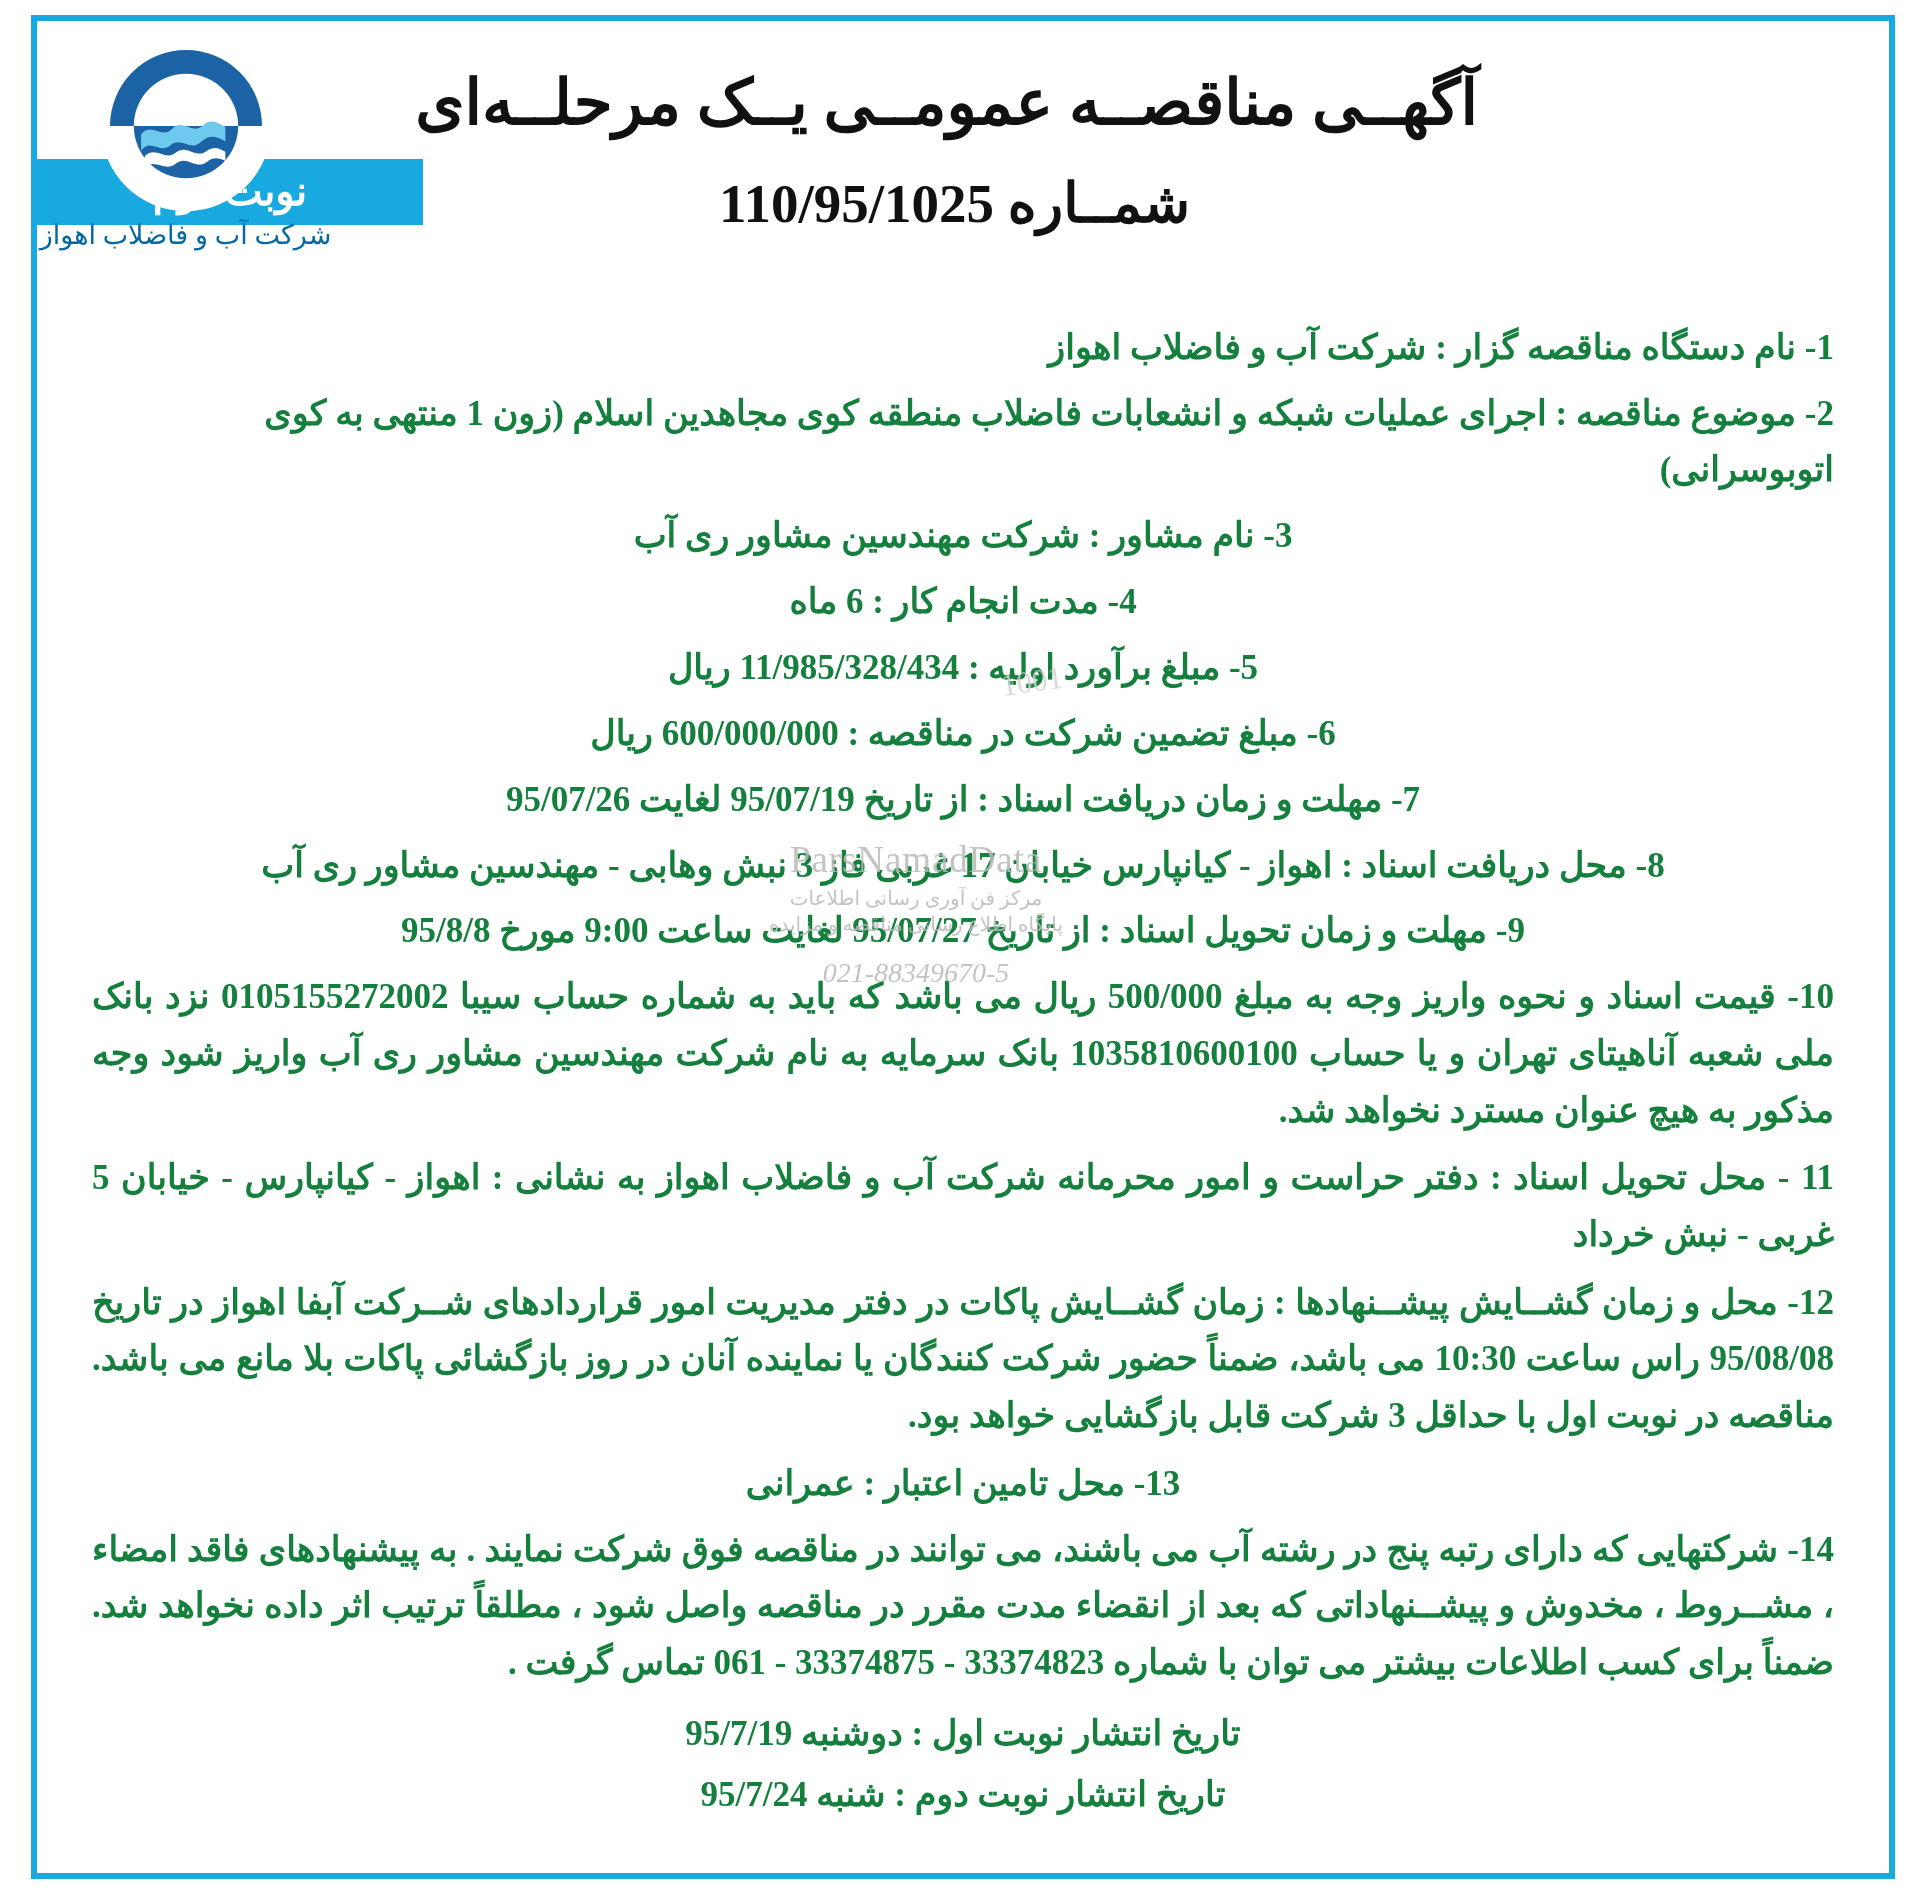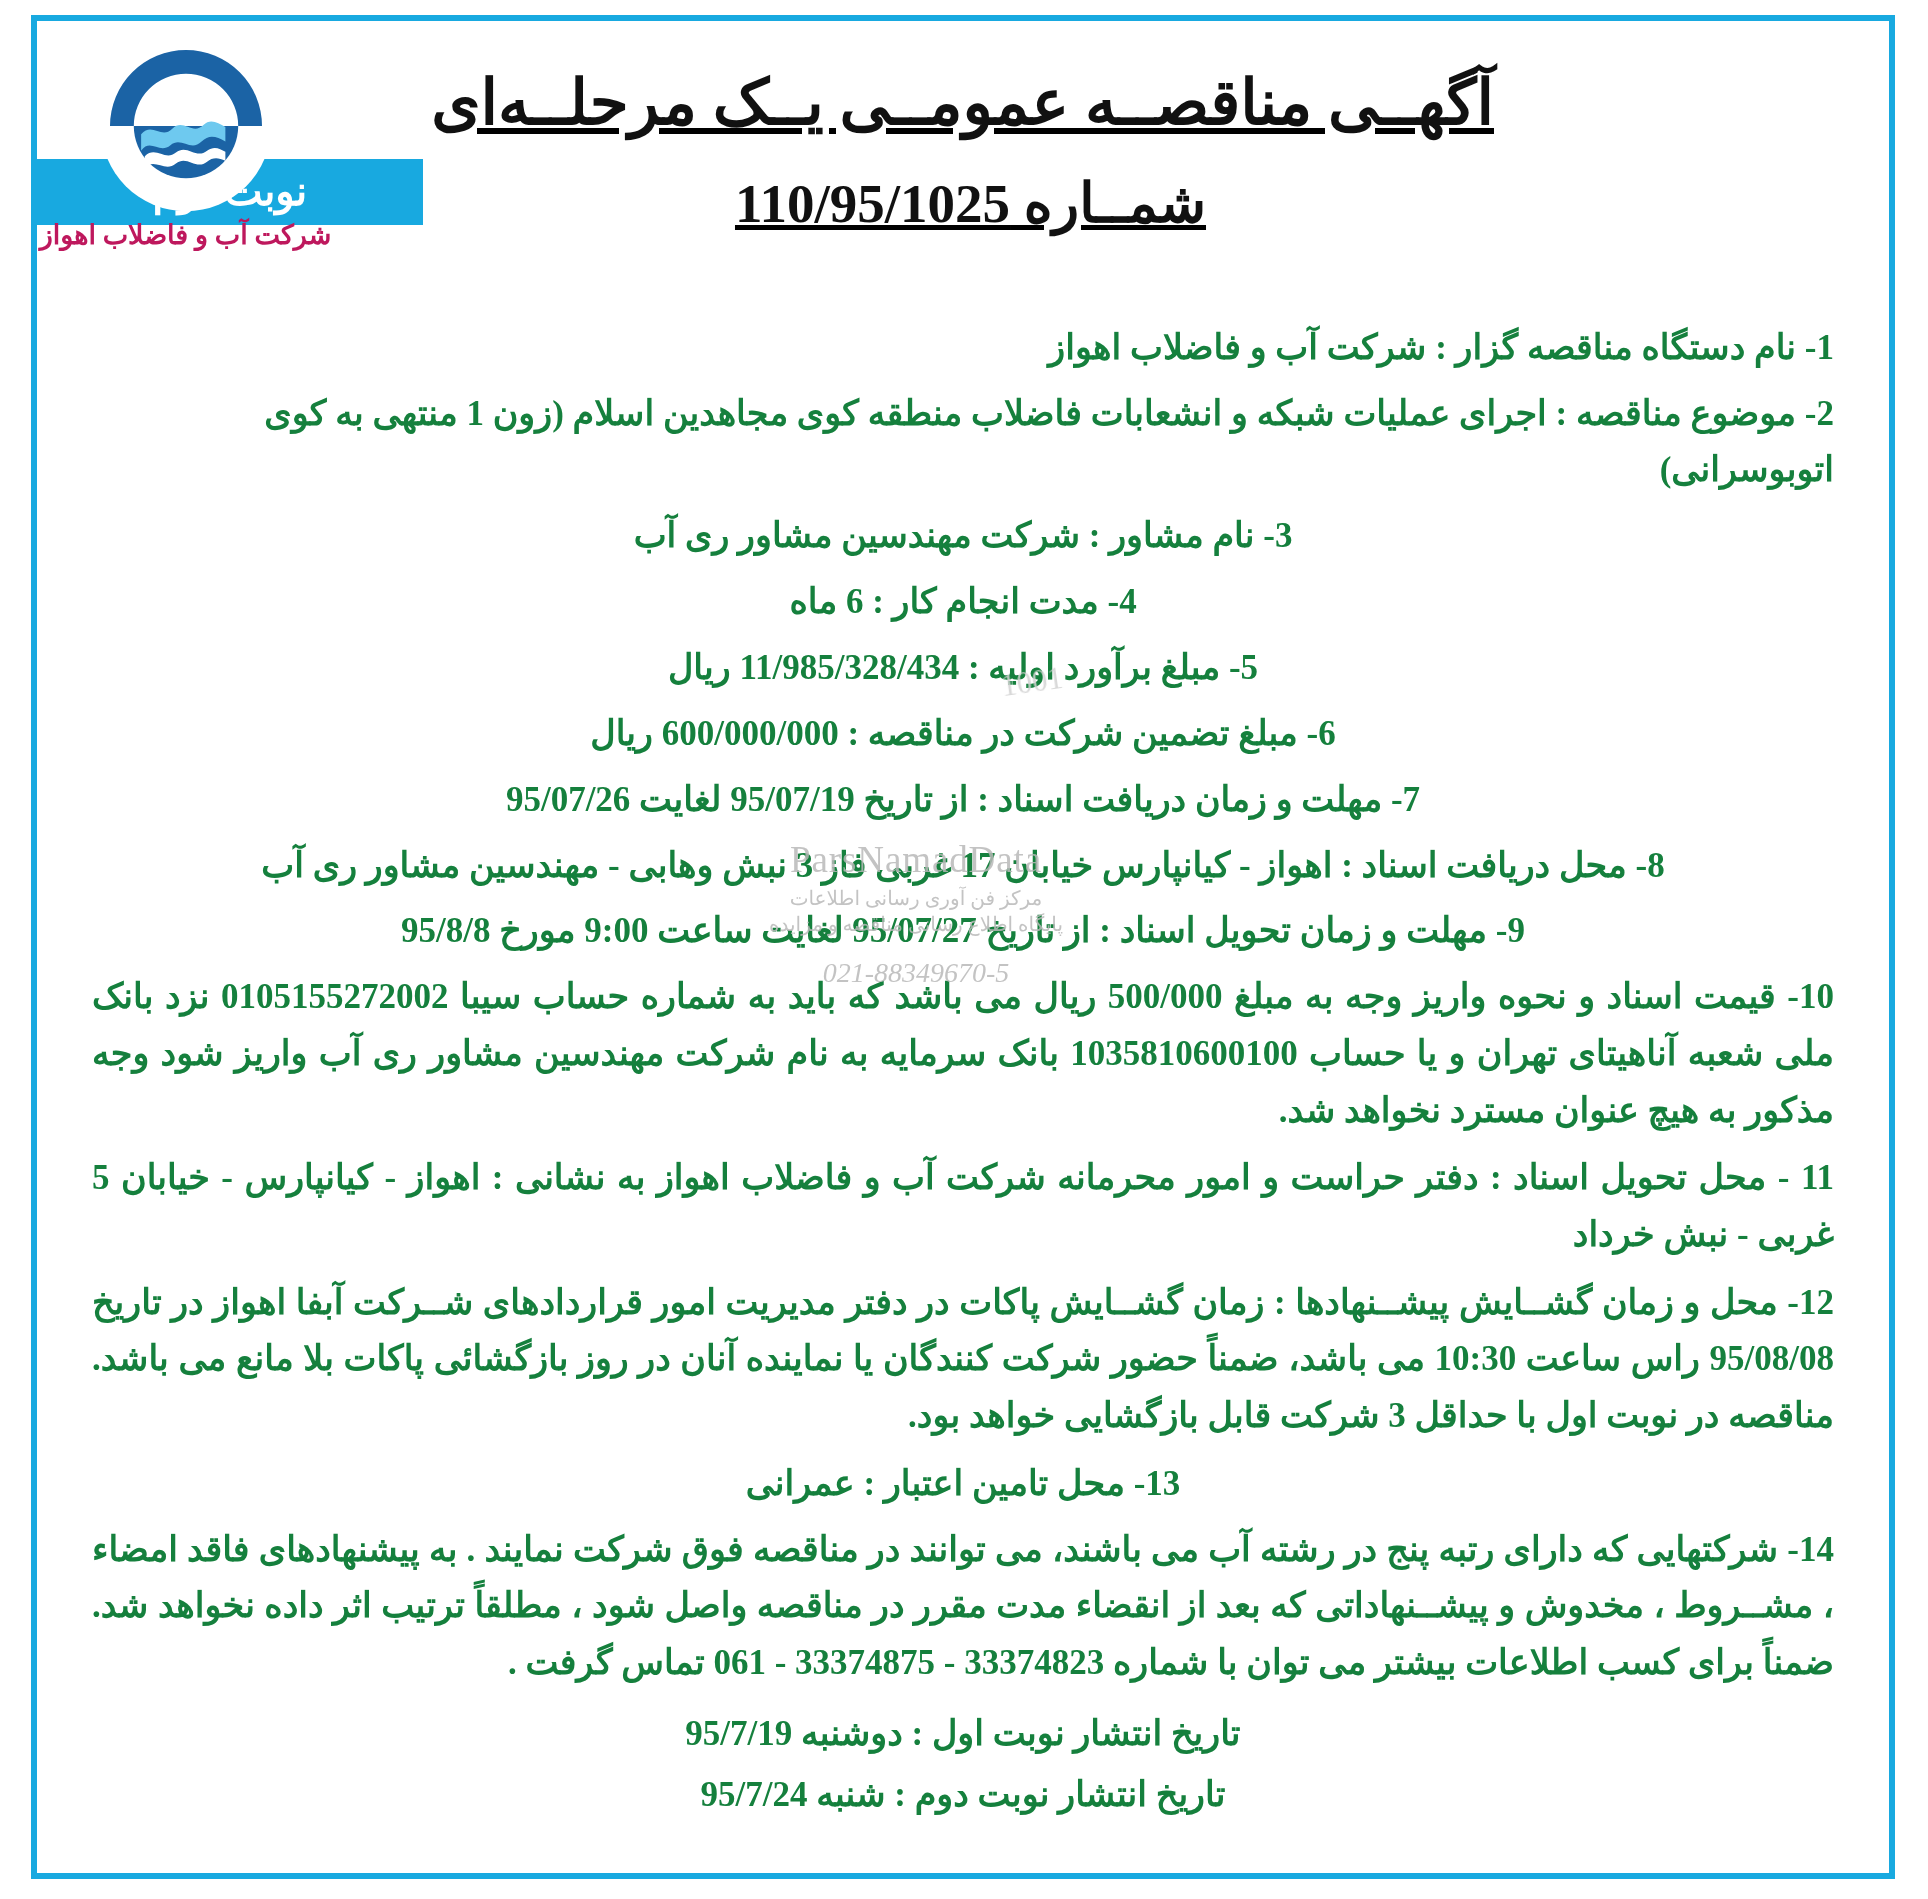--- a/index.html
+++ b/index.html
@@ -40,25 +40,24 @@
   
   .header {
     position: absolute;
     left: 0; top: 0;
     width: 100%;
     height: 275px;
   }
 
   .title-block {
     position: absolute;
-    right: 395px;
+    right: 411px;
     top: 46px;
     width: 1047px;
     text-align: center;
-    text-decoration: underline;
   }
   .main-title {
     font-size: 63px;
     font-weight: bold;
     color: #111111;
     letter-spacing: -1.8px;
     line-height: 1.15;
     white-space: nowrap;
   }
   .sub-title {
@@ -96,23 +95,23 @@
     text-align: center;
   }
   .logo-mark {
     width: 174px;
     height: 174px;
     margin: 0 auto;
     position: relative;
   }
   .logo-caption {
     font-size: 27px;
-    color: #be185d;
+    color: #0369a1;
     margin-top: 5.5px;
-    font-weight: bold;
+    font-weight: normal;
     white-space: nowrap;
   }
 
   
   .content {
     position: absolute;
     right: 55px;
     left: 55px;
     top: 299px;
     text-align: right;

